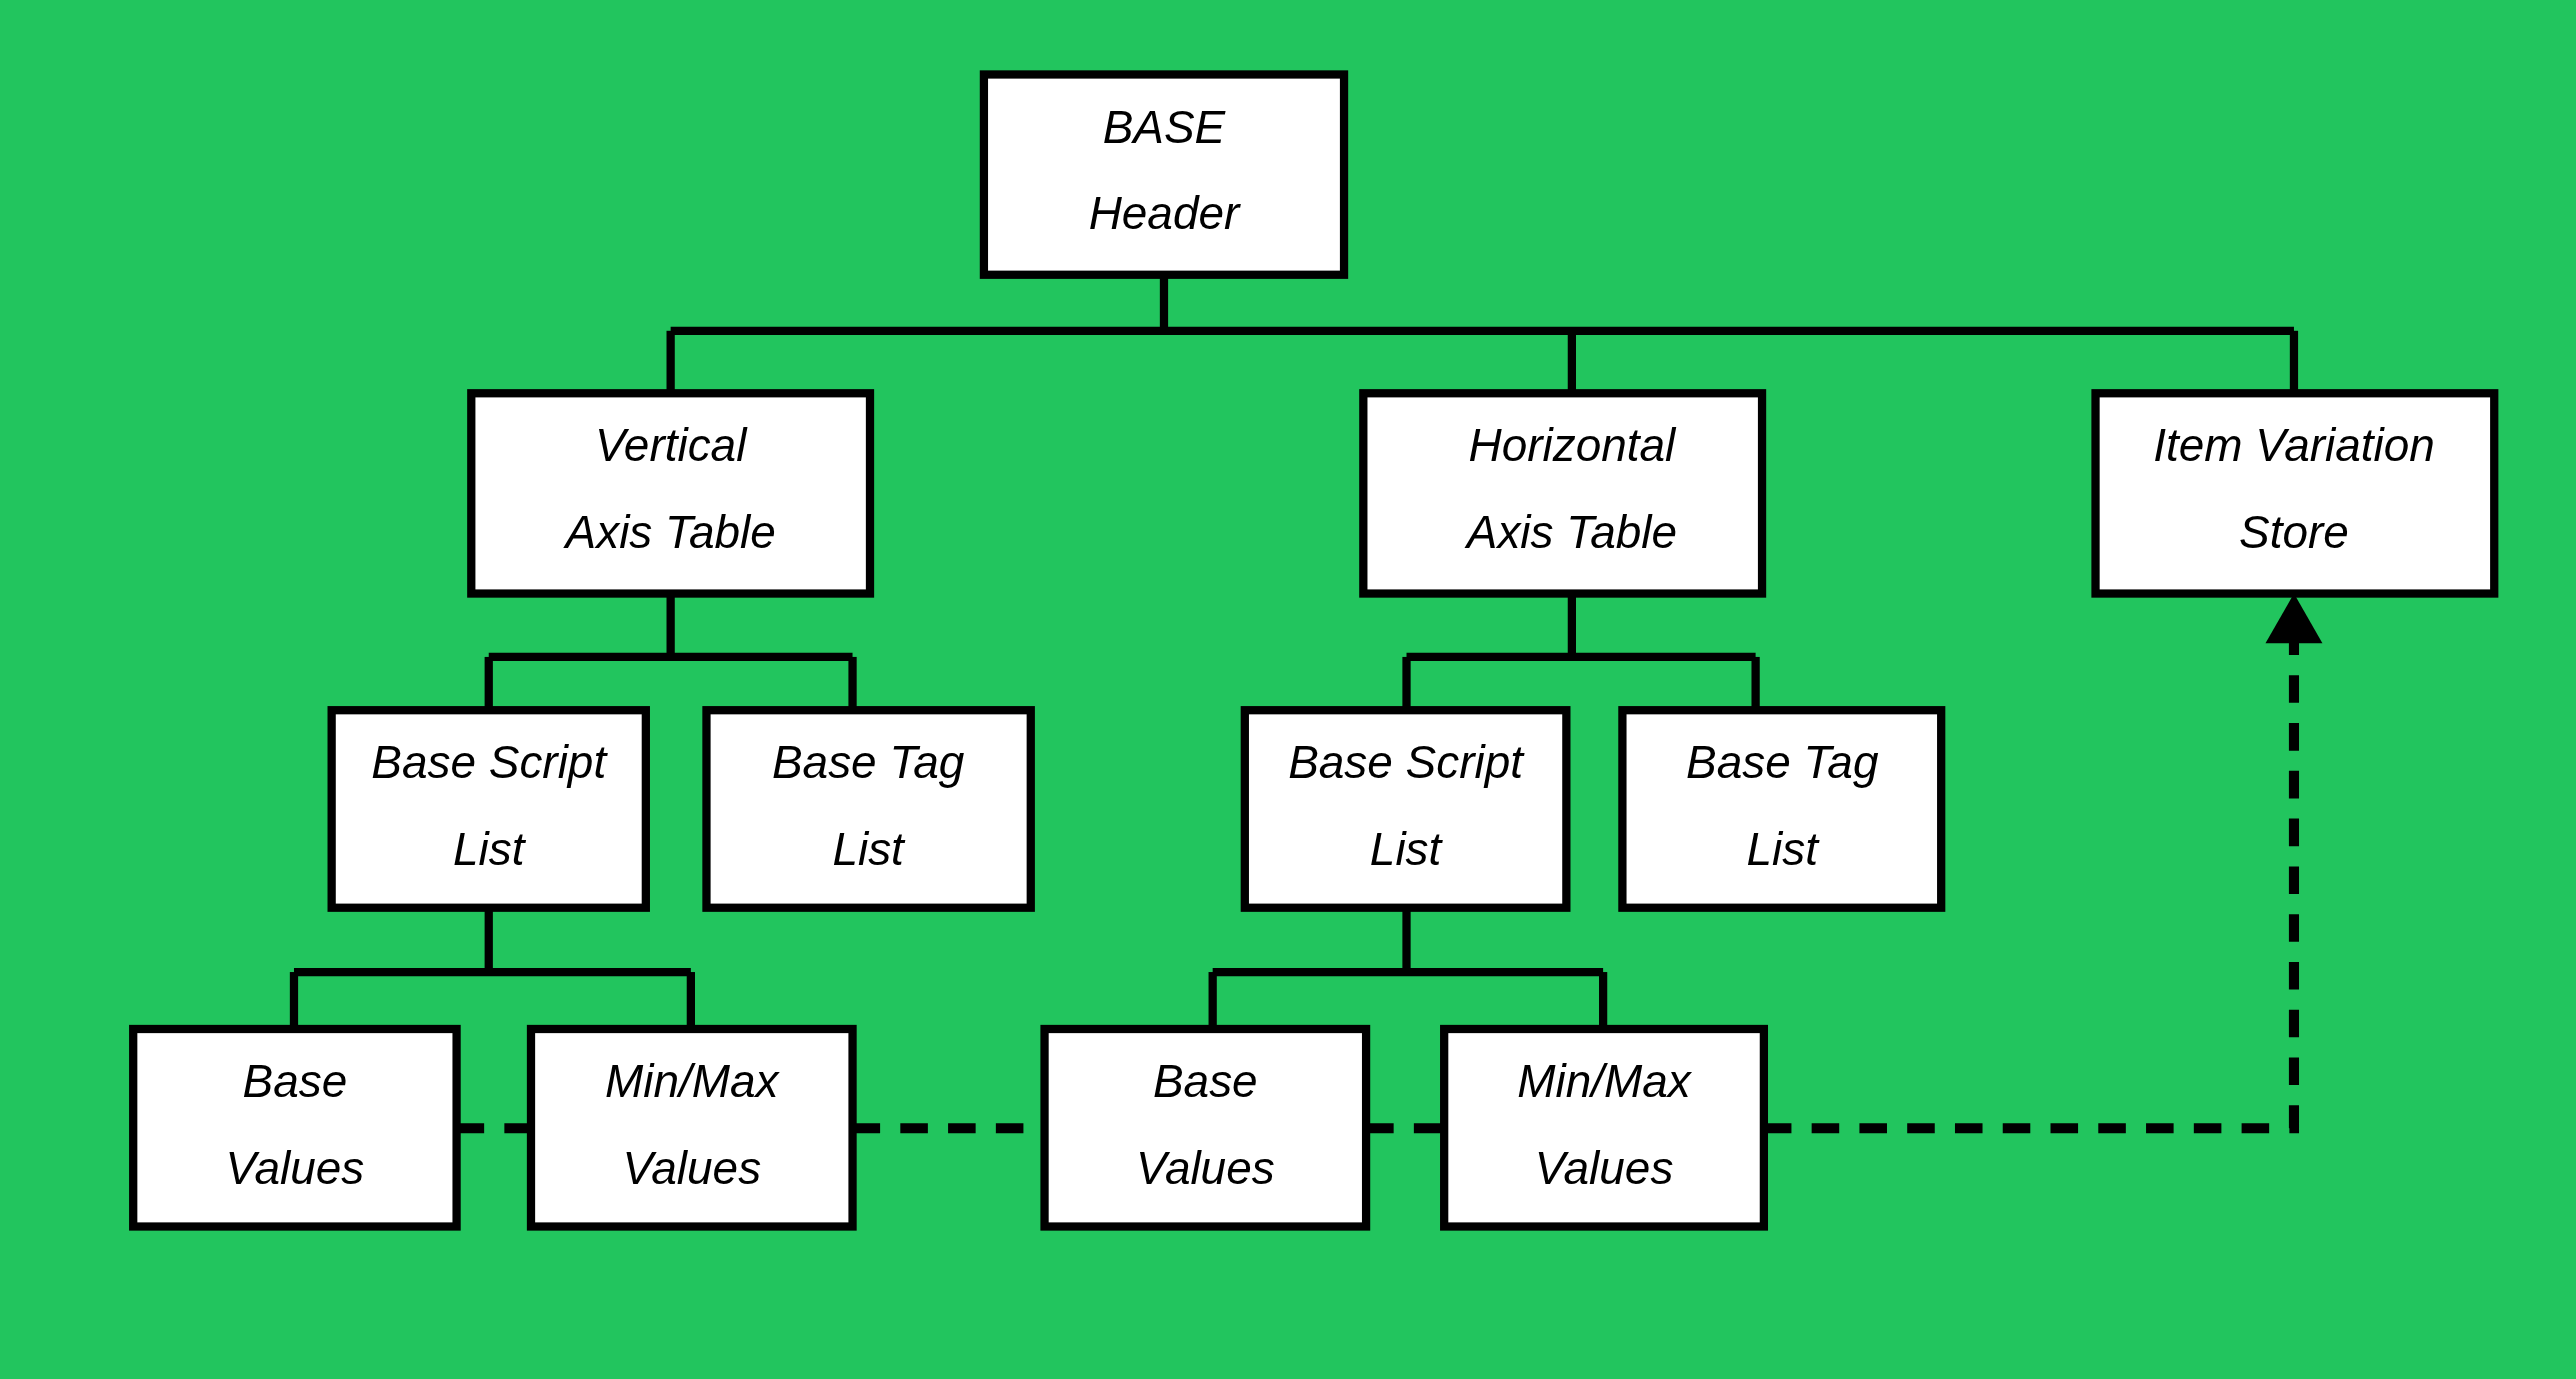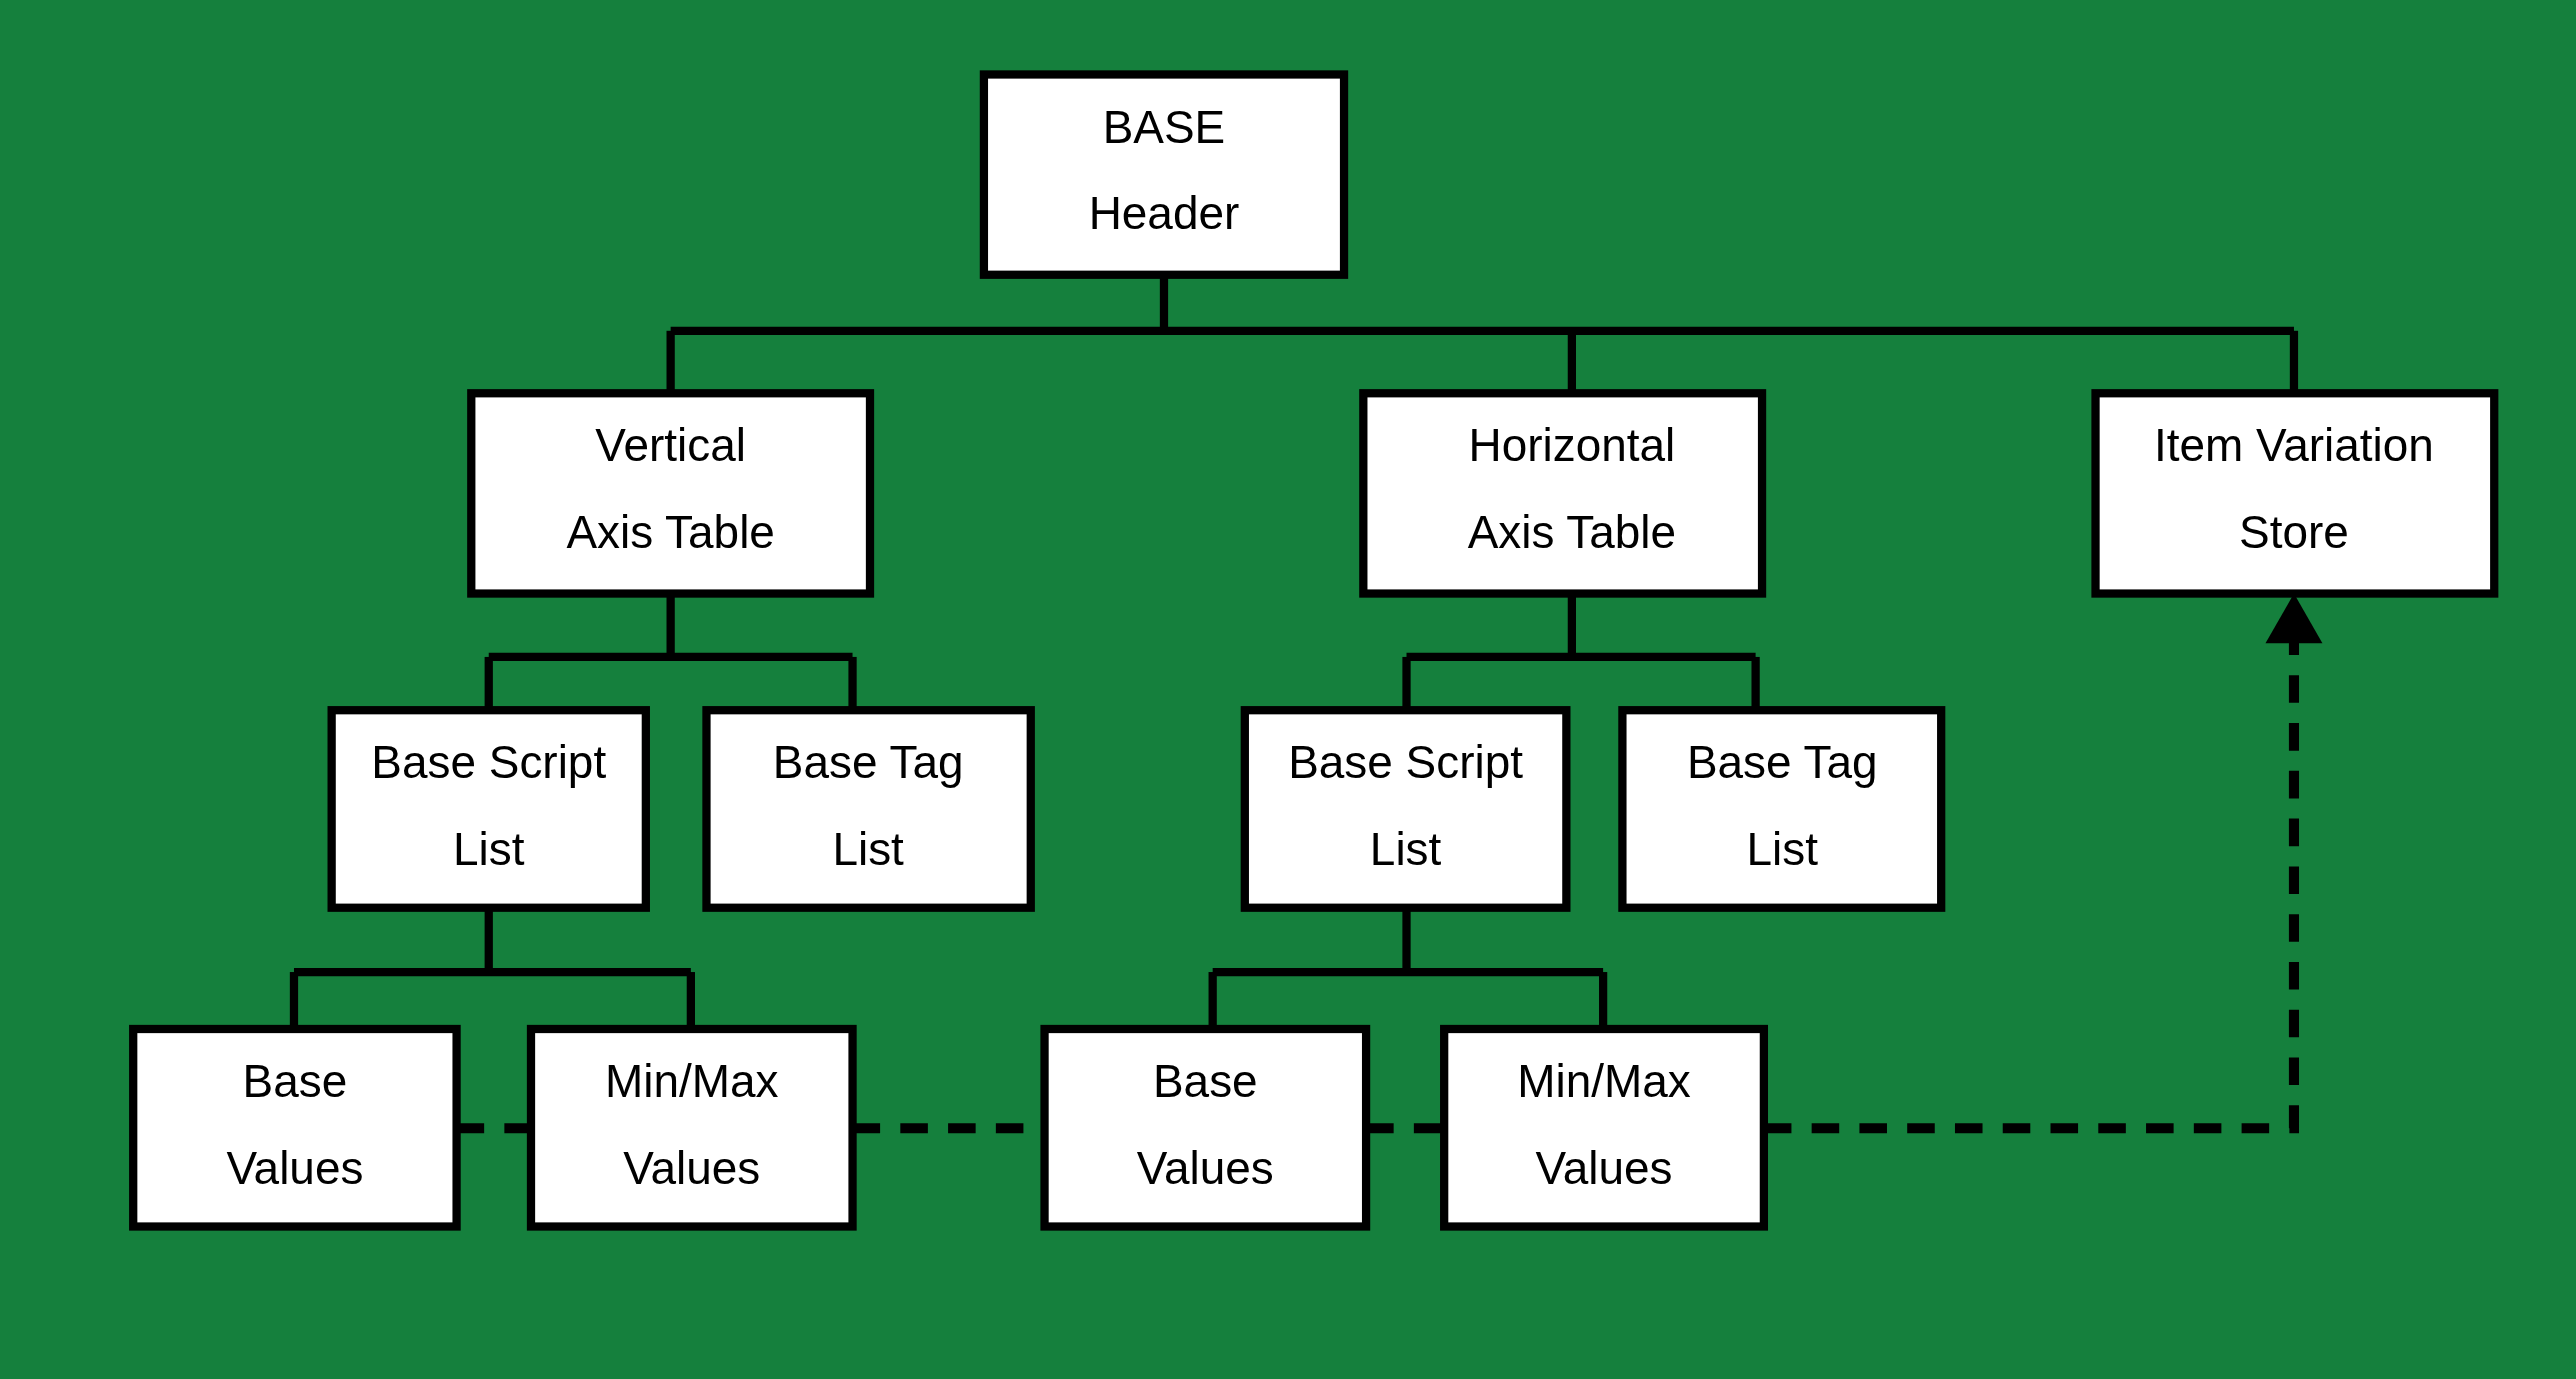--- a/index.html
+++ b/index.html
@@ -10,21 +10,22 @@
   body {
     width: 2576px;
     height: 1380px;
     overflow: hidden;
     font-family: "Liberation Sans", sans-serif;
   }
   #diagram-root {
     position: relative;
     width: 2576px;
     height: 1380px;
-    background: #15803d;
+    background: #22c55e;
+    font-style: italic;
   }
   svg#diagram-svg {
     position: absolute;
     top: 0;
     left: 0;
     width: 2576px;
     height: 1380px;
     display: block;
   }
   .node-rect {

